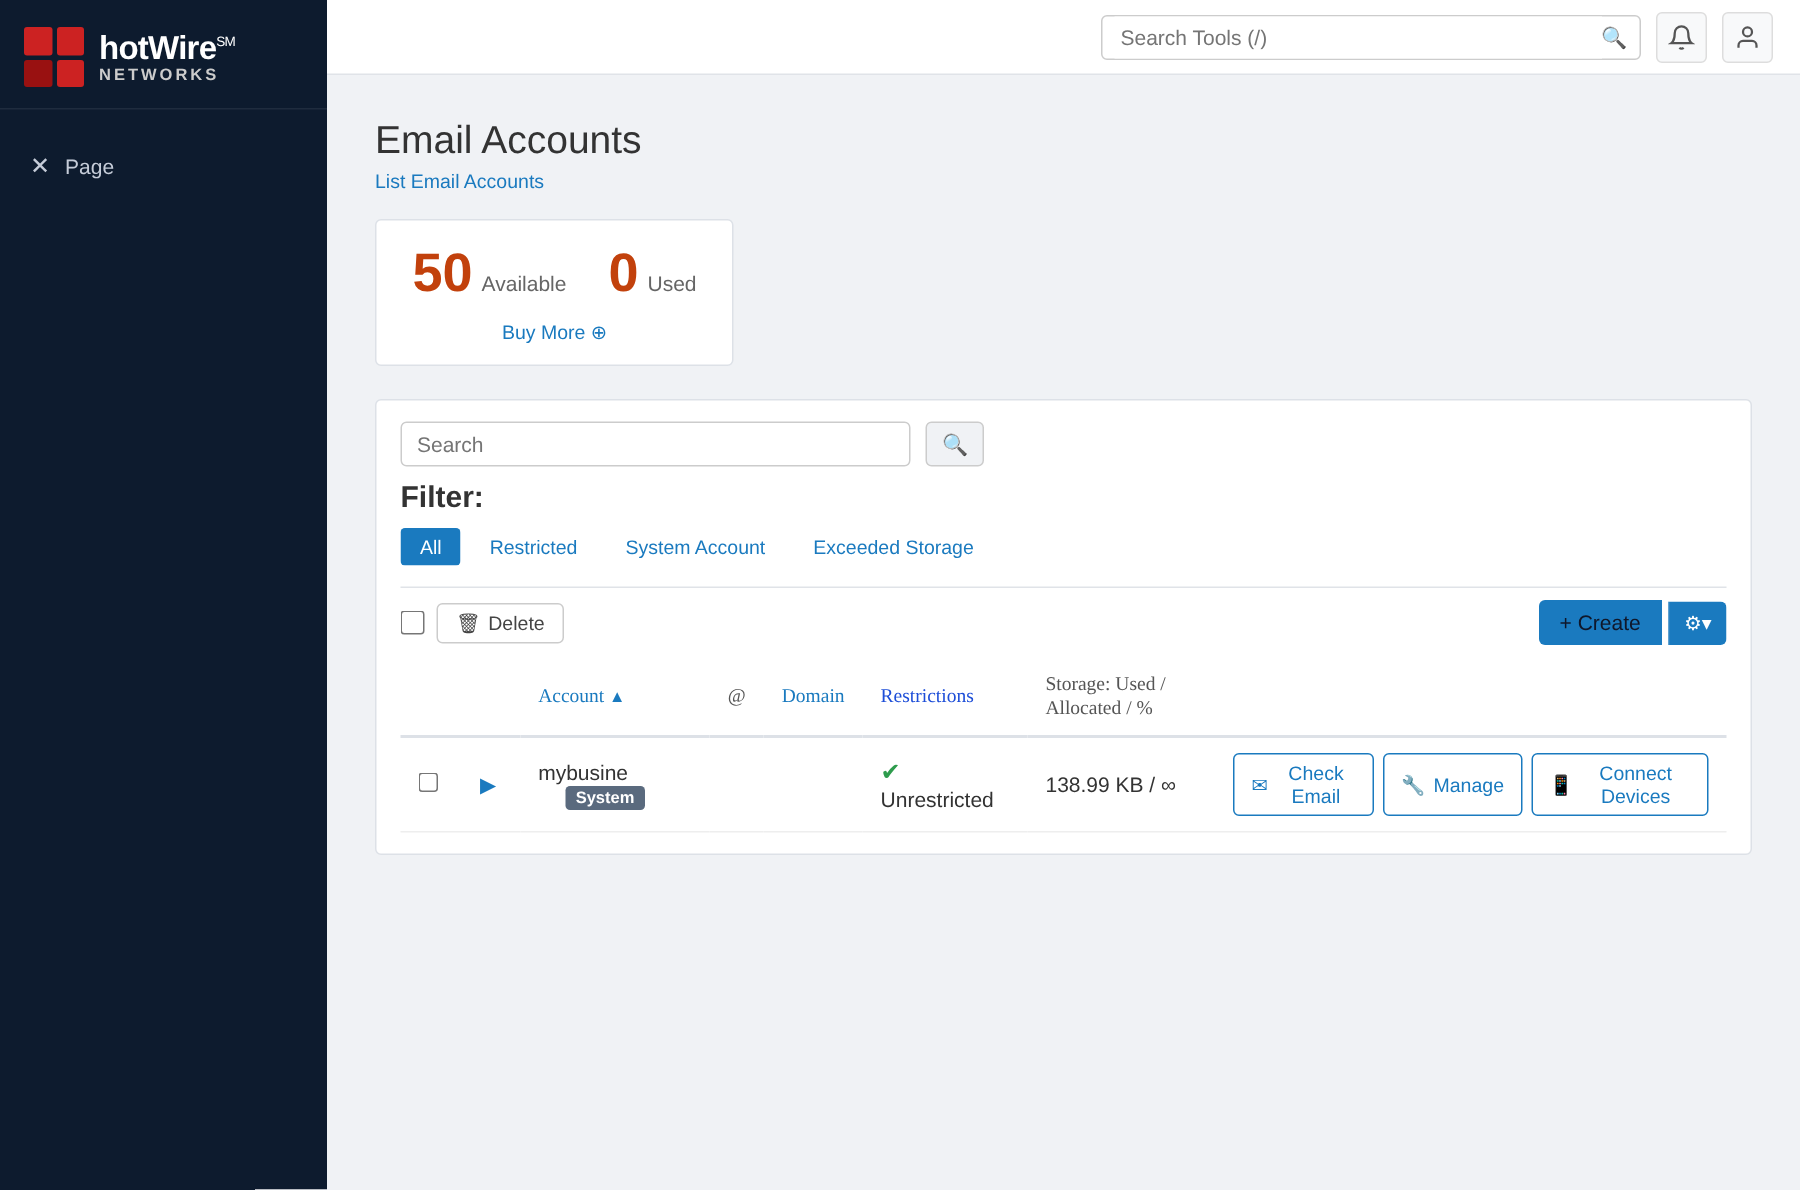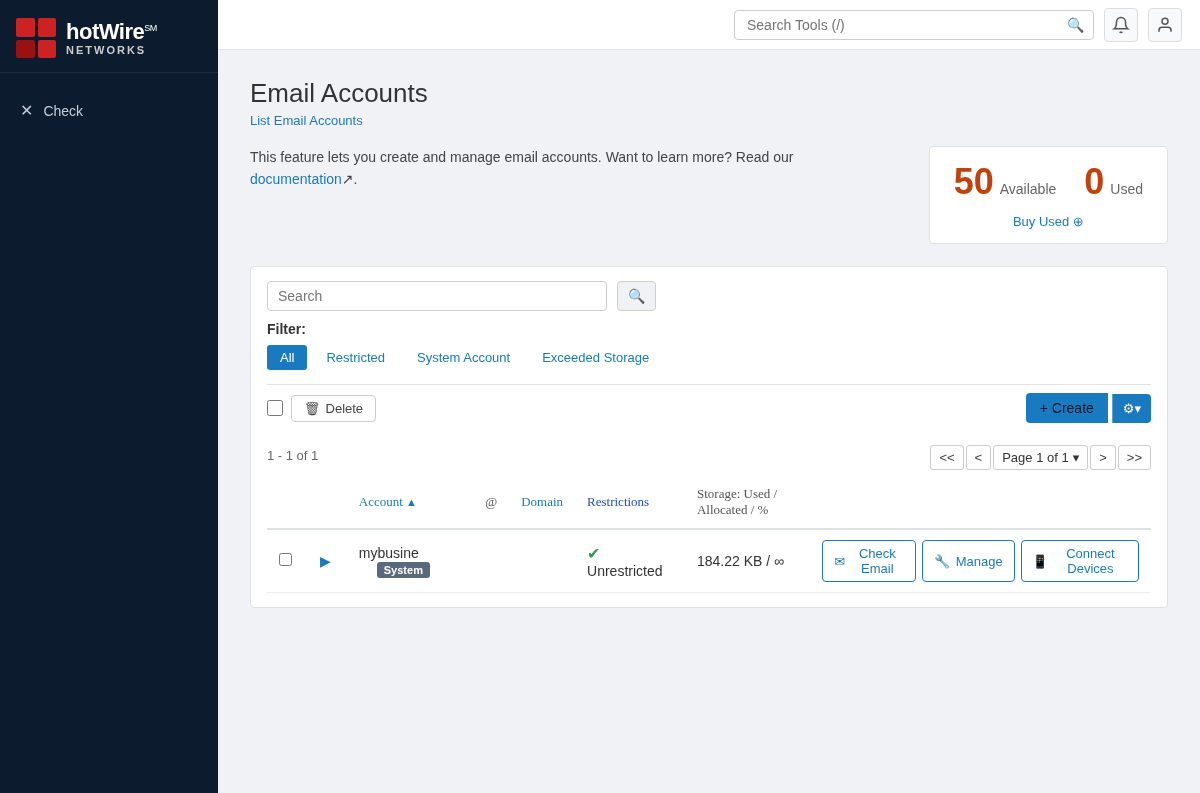--- a/index.html
+++ b/index.html
@@ -97,21 +97,21 @@
 
     
     #filter-section { background: #fff; border: 1px solid #dde1e7; border-radius: 4px; padding: 14px 16px; }
     #search-row { display: flex; align-items: flex-end; gap: 10px; margin-bottom: 10px; }
     #table-search {
       border: 1px solid #ccc; border-radius: 4px; padding: 6px 10px; font-size: 14px; width: 340px; outline: none;
     }
     #search-btn {
       background: #f0f2f5; border: 1px solid #ccc; border-radius: 4px; padding: 6px 10px; cursor: pointer; color: #555; font-size: 14px;
     }
-    #filter-label { font-weight: 700; font-size: 14px; color: #333; margin-bottom: 8px; }
+    #filter-label { font-weight: 700; font-size: 20px; color: #333; margin-bottom: 8px; }
     #filter-tabs { display: flex; gap: 6px; }
     .filter-tab {
       padding: 4px 12px; border-radius: 3px; font-size: 13px; cursor: pointer; border: 1px solid transparent;
     }
     .filter-tab.active { background: #1a7abf; color: #fff; }
     .filter-tab.inactive { color: #1a7abf; background: transparent; }
 
     
     #table-toolbar {
       display: flex; align-items: center; justify-content: space-between; margin: 14px 0 0 0; padding: 8px 0;
@@ -175,21 +175,21 @@
     <div id="logo-text">
       <span id="logo-hotwire">
         <span>hotWire</span><sup>SM</sup>
       </span>
       <span id="logo-networks">NETWORKS</span>
     </div>
   </div>
   <nav id="sidebar-nav">
     <div class="sidebar-item">
       <span class="si-icon">✕</span>
-      <span>Check</span>
+      <span>Page</span>
     </div>
   </nav>
 </div>
 
 <div id="main">
 
   <div id="topbar">
     <div id="search-tools-wrap">
       <input id="search-tools-input" type="text" placeholder="Search Tools (/)" style="">
       <span id="search-tools-icon">🔍</span>
@@ -207,38 +207,32 @@
       </svg>
     </div>
   </div>
 
   <div id="page-content">
 
     <h1 id="page-title">Email Accounts</h1>
     <div id="breadcrumb">List Email Accounts</div>
 
     <div id="top-section">
-      <div id="desc-col">
-        <p id="description">
-          <span>This feature lets you create and manage email accounts. Want to learn more? Read our</span>
-          <a>documentation</a>↗<span>.</span>
-        </p>
-      </div>
       <div id="quota-panel">
         <div id="quota-numbers">
           <div class="quota-item">
             <span class="quota-num">50</span>
             <span class="quota-label">Available</span>
           </div>
           <div class="quota-item">
             <span class="quota-num">0</span>
             <span class="quota-label">Used</span>
           </div>
         </div>
-        <a id="buy-more-link">Buy Used ⊕</a>
+        <a id="buy-more-link">Buy More ⊕</a>
       </div>
     </div>
 
     <div id="filter-section">
       <div id="search-row">
         <input id="table-search" type="text" placeholder="Search" style="">
         <button id="search-btn">
           <span>🔍</span>
         </button>
       </div>
@@ -259,33 +253,20 @@
           </button>
         </div>
         <div id="toolbar-right">
           <button id="create-btn">+ Create</button>
           <button id="create-dropdown-btn">
             <span>⚙▾</span>
           </button>
         </div>
       </div>
 
-      <div id="pagination-row">
-        <div id="count-info">1 - 1 of 1</div>
-        <div id="pagination-controls">
-          <button class="page-btn">&lt;&lt;</button>
-          <button class="page-btn">&lt;</button>
-          <div class="page-selector">
-            <span>Page 1 of 1</span>
-            <span>▾</span>
-          </div>
-          <button class="page-btn">&gt;</button>
-          <button class="page-btn">&gt;&gt;</button>
-        </div>
-      </div>
 
       <table id="email-table">
         <thead>
           <tr>
             <th style="width:36px;"></th>
             <th style="width:36px;"></th>
             <th>
               <span>Account</span>
               <span class="sort-icon"> ▲</span>
             </th>
@@ -314,21 +295,21 @@
               <span>mybusine</span>
               <span class="system-badge">System</span>
             </td>
             <td></td>
             <td></td>
             <td>
               <span class="check-icon">✔</span>
               <span>Unrestricted</span>
             </td>
             <td>
-              <span>184.22 KB / ∞</span>
+              <span>138.99 KB / ∞</span>
             </td>
             <td>
               <div class="row-actions">
                 <button class="action-btn">
                   <span>✉</span>
                   <span>Check Email</span>
                 </button>
                 <button class="action-btn">
                   <span>🔧</span>
                   <span>Manage</span>

